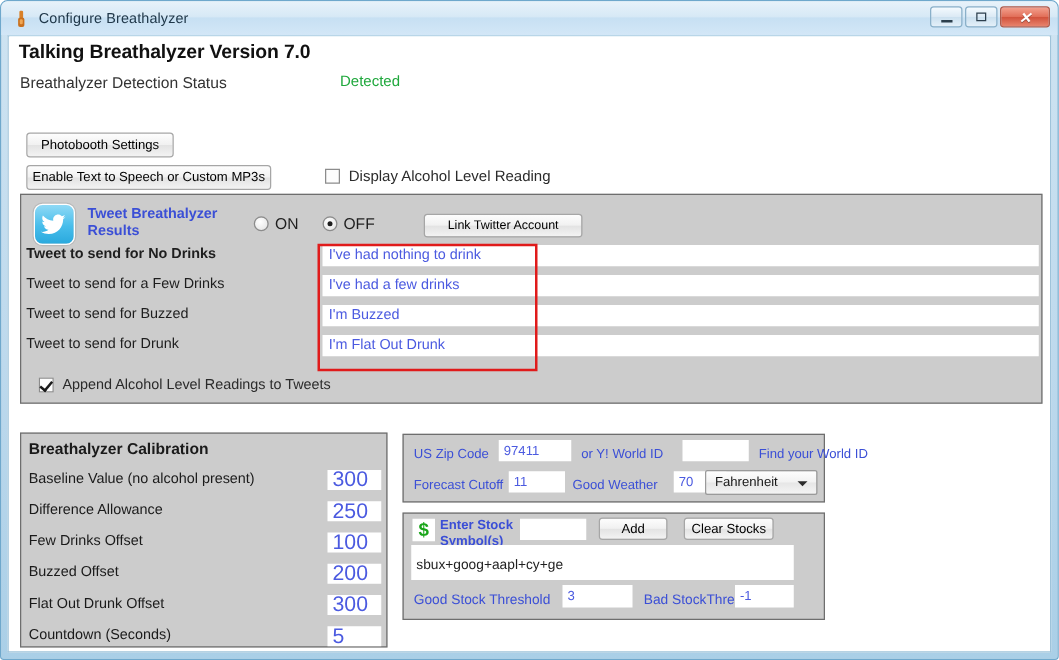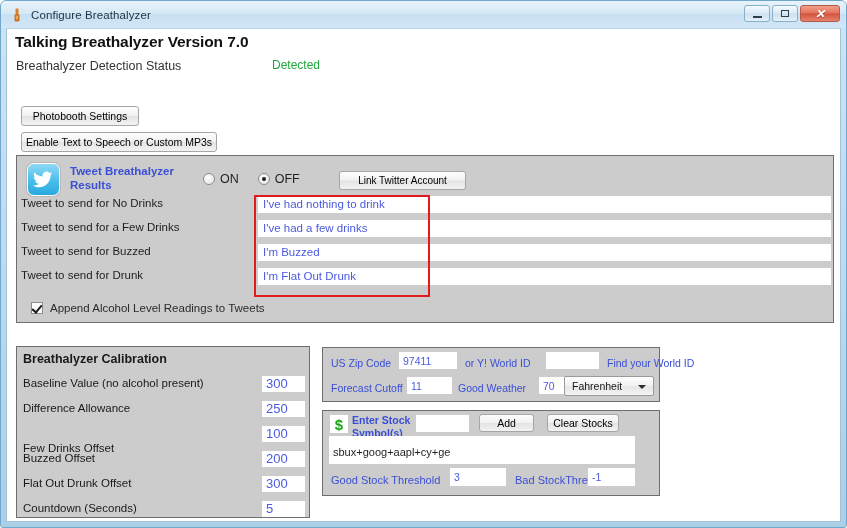--- a/index.html
+++ b/index.html
@@ -269,21 +269,21 @@
   }
   .calib-row { position: absolute; left: 0; height: 18px; }
   .calib-label {
     position: absolute; left: 6px;
     font-size: 11.5px; color: #1a1a1a; white-space: nowrap; text-align: center;
   }
   .calib-input {
     position: absolute; left: 245px;
     width: 43px; height: 16px;
     background: #ffffff; border: none;
-    font-size: 13px; color: #4b5ae0;
+    font-size: 17px; color: #4b5ae0;
     padding: 0 0 0 4px; line-height: 16px;
     font-family: "Liberation Sans", sans-serif;
     outline: none;
   }
 
   
   #weather-panel {
     position: absolute;
     left: 315px; top: 318px;
     width: 338px; height: 55px;
@@ -413,20 +413,24 @@
 
     <div id="app-title">Talking Breathalyzer Version 7.0</div>
 
 
     <div id="status-label">Breathalyzer Detection Status</div>
     <div id="status-value" style="color: rgb(31, 168, 60);">Detected</div>
 
     <div class="wbtn" id="photobooth-btn">Photobooth Settings</div>
     <div class="wbtn" id="tts-btn">Enable Text to Speech or Custom MP3s</div>
 
+    <div class="chk-row" id="display-alcohol-row">
+      <span class="chkbox" id="display-alcohol-box"></span>
+      <span class="chk-label">Display Alcohol Level Reading</span>
+    </div>
 
     <div id="twitter-panel">
 
       <div id="twitter-icon">
         <svg width="31" height="31" viewBox="0 0 31 31">
           <path d="M24.5 9.6c-0.7 0.3-1.5 0.5-2.3 0.6 0.8-0.5 1.4-1.3 1.7-2.2-0.8 0.4-1.6 0.8-2.5 0.9-0.7-0.8-1.8-1.3-2.9-1.3-2.2 0-4 1.8-4 4 0 0.3 0 0.6 0.1 0.9-3.3-0.2-6.3-1.8-8.3-4.2-0.3 0.6-0.5 1.3-0.5 2 0 1.4 0.7 2.6 1.8 3.3-0.7 0-1.3-0.2-1.8-0.5v0c0 1.9 1.4 3.5 3.2 3.9-0.3 0.1-0.7 0.1-1.1 0.1-0.3 0-0.5 0-0.8-0.1 0.5 1.6 2 2.7 3.7 2.8-1.4 1.1-3.1 1.7-5 1.7-0.3 0-0.6 0-1-0.1 1.8 1.2 3.9 1.8 6.2 1.8 7.4 0 11.5-6.1 11.5-11.5v-0.5c0.8-0.6 1.5-1.3 2-2.1z" fill="#ffffff"></path>
         </svg>
       </div>
 
       <div id="tweet-head-label">Tweet Breathalyzer Results</div>
@@ -435,21 +439,21 @@
         <span class="radio" id="radio-on"></span>
         <span>ON</span>
         <span class="radio-sep"></span>
         <span class="radio selected" id="radio-off"></span>
         <span>OFF</span>
       </div>
 
       <div class="wbtn" id="link-twitter-btn">Link Twitter Account</div>
 
       <div class="tweet-row" style="top:40px;">
-        <span class="tweet-label" style="top:1px;">Tweet to send for No Drinks</span>
+        <span class="tweet-label" style="top:1px;font-weight:bold;">Tweet to send for No Drinks</span>
         <input class="tweet-input" value="I've had nothing to drink" style="">
       </div>
       <div class="tweet-row" style="top:64px;">
         <span class="tweet-label" style="top:1px;">Tweet to send for a Few Drinks</span>
         <input class="tweet-input" value="I've had a few drinks" style="">
       </div>
       <div class="tweet-row" style="top:88px;">
         <span class="tweet-label" style="top:1px;">Tweet to send for Buzzed</span>
         <input class="tweet-input" value="I'm Buzzed" style="">
       </div>
@@ -471,21 +475,21 @@
 
       <div class="calib-row" style="top:29px;">
         <span class="calib-label" style="top:1px;">Baseline Value (no alcohol present)</span>
         <input class="calib-input" value="300" style="">
       </div>
       <div class="calib-row" style="top:54px;">
         <span class="calib-label" style="top:1px;">Difference Allowance</span>
         <input class="calib-input" value="250" style="">
       </div>
       <div class="calib-row" style="top:79px;">
-        <span class="calib-label" style="top:16px;">Few Drinks Offset</span>
+        <span class="calib-label" style="top:1px;">Few Drinks Offset</span>
         <input class="calib-input" value="100" style="">
       </div>
       <div class="calib-row" style="top:104px;">
         <span class="calib-label" style="top:1px;">Buzzed Offset</span>
         <input class="calib-input" value="200" style="">
       </div>
       <div class="calib-row" style="top:129px;">
         <span class="calib-label" style="top:1px;">Flat Out Drunk Offset</span>
         <input class="calib-input" value="300" style="">
       </div>

